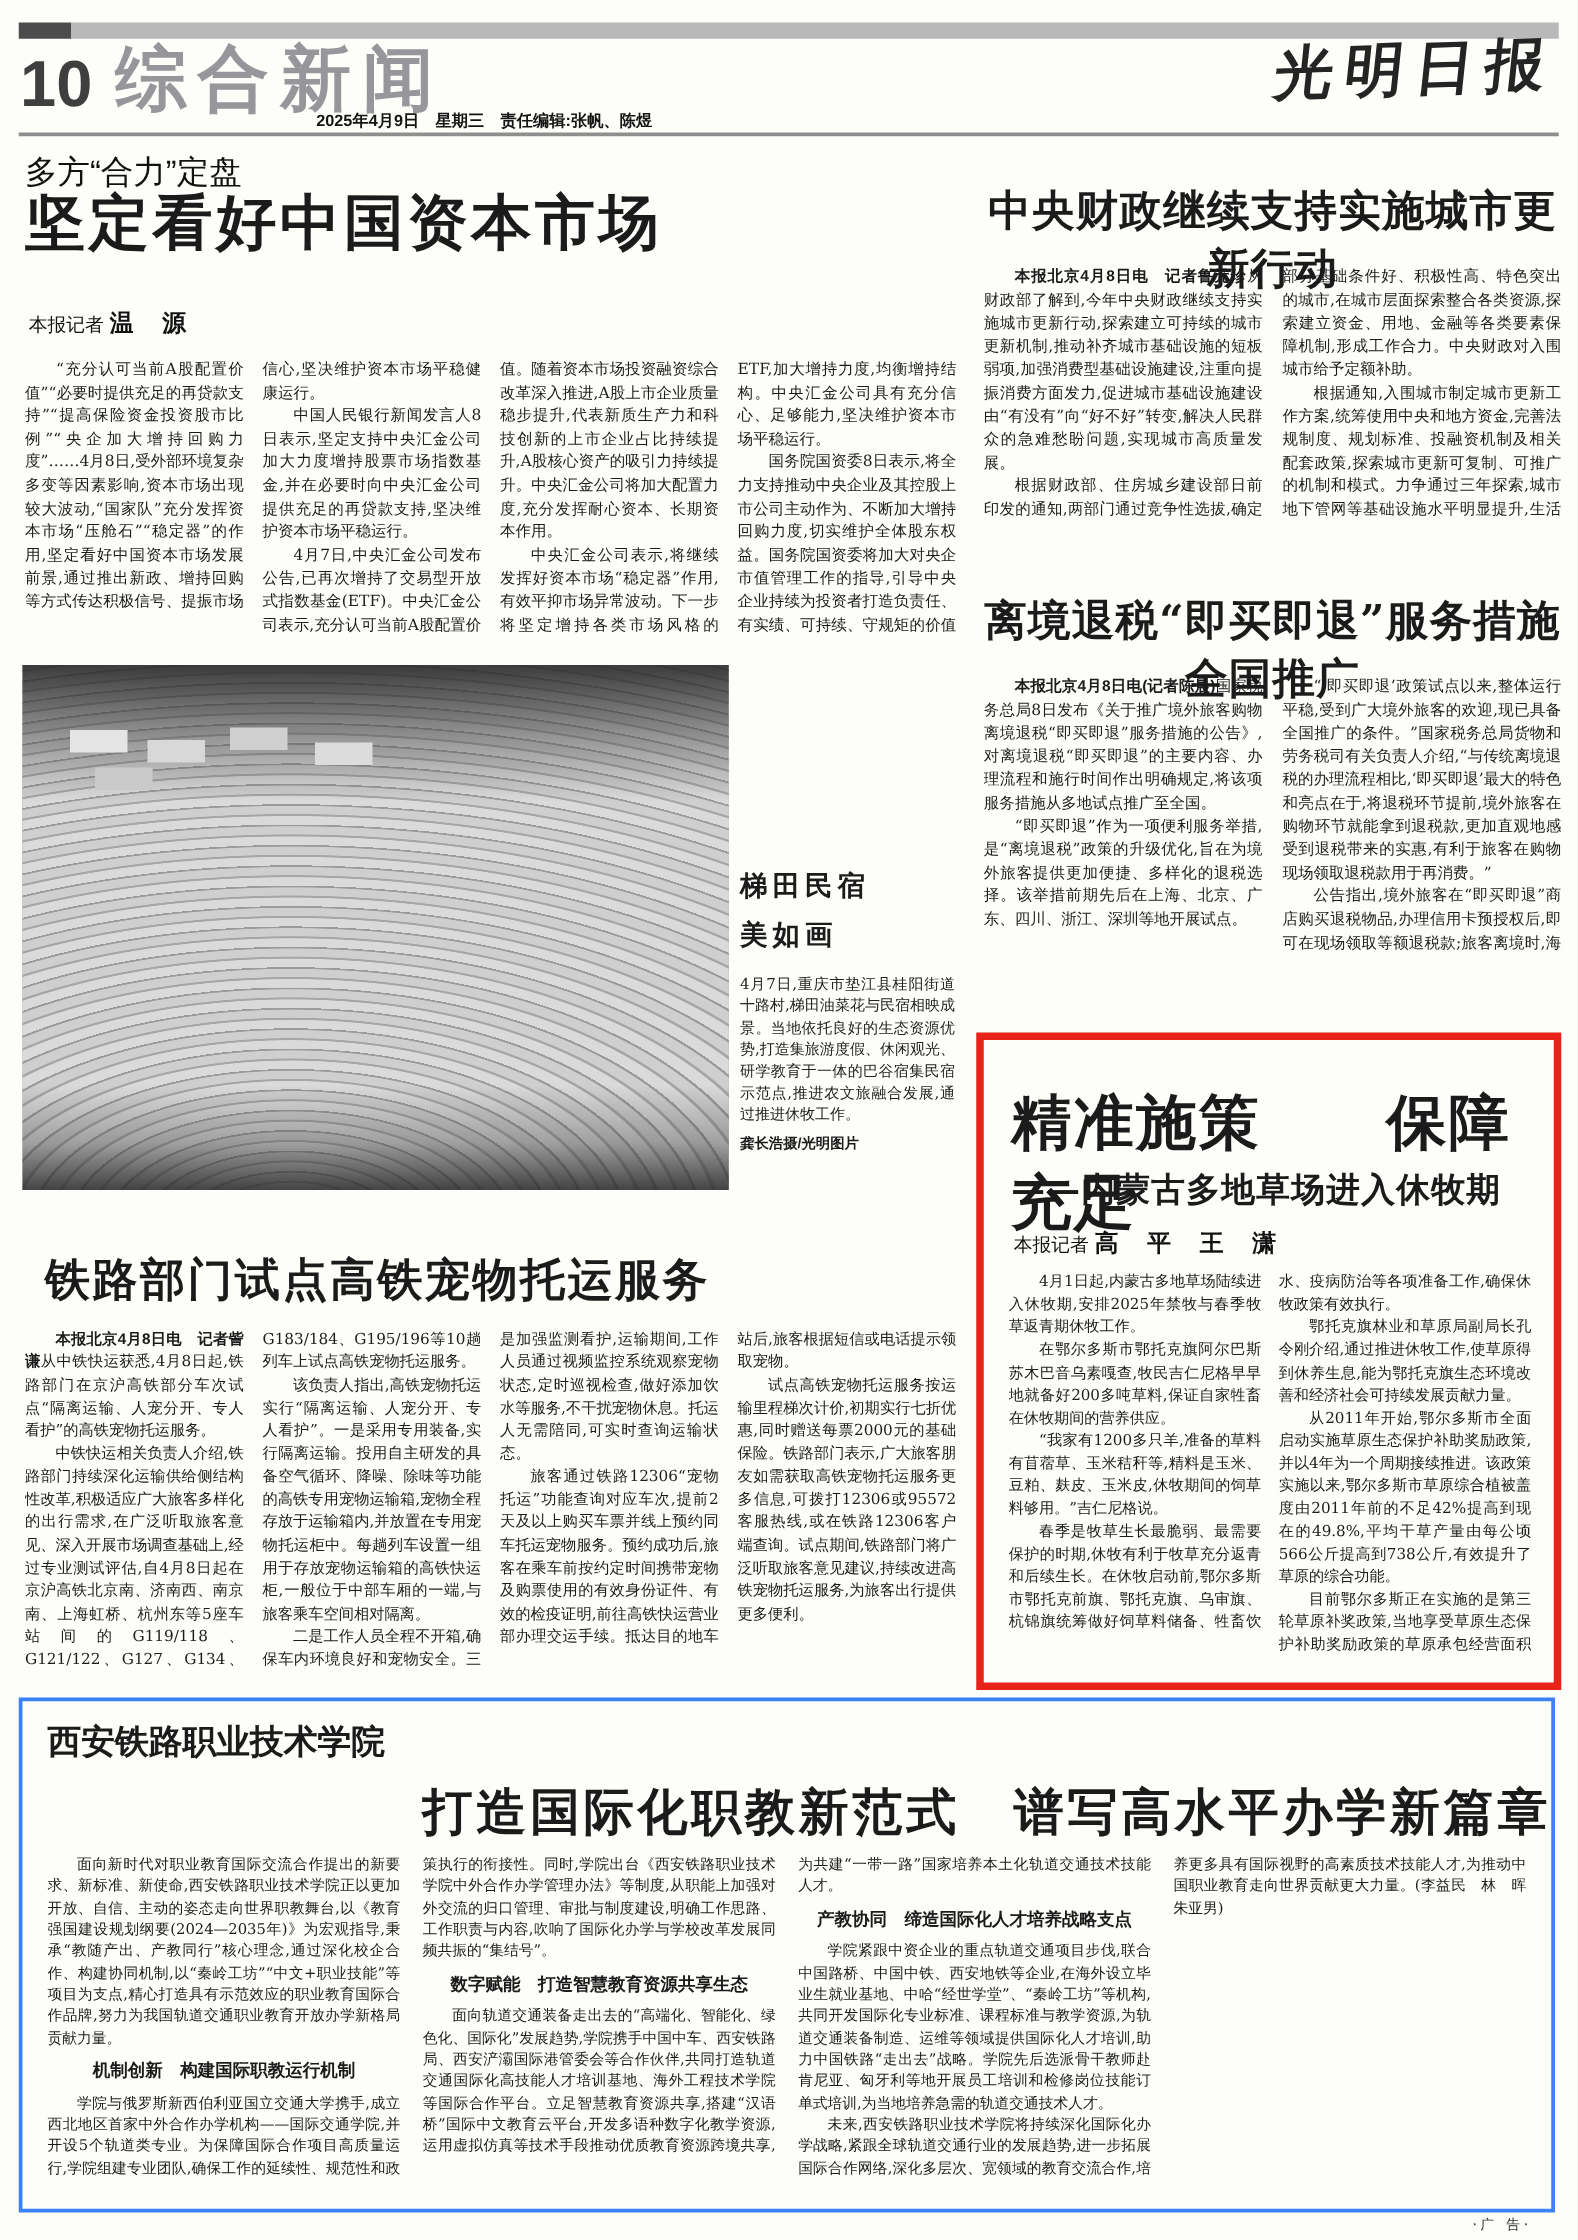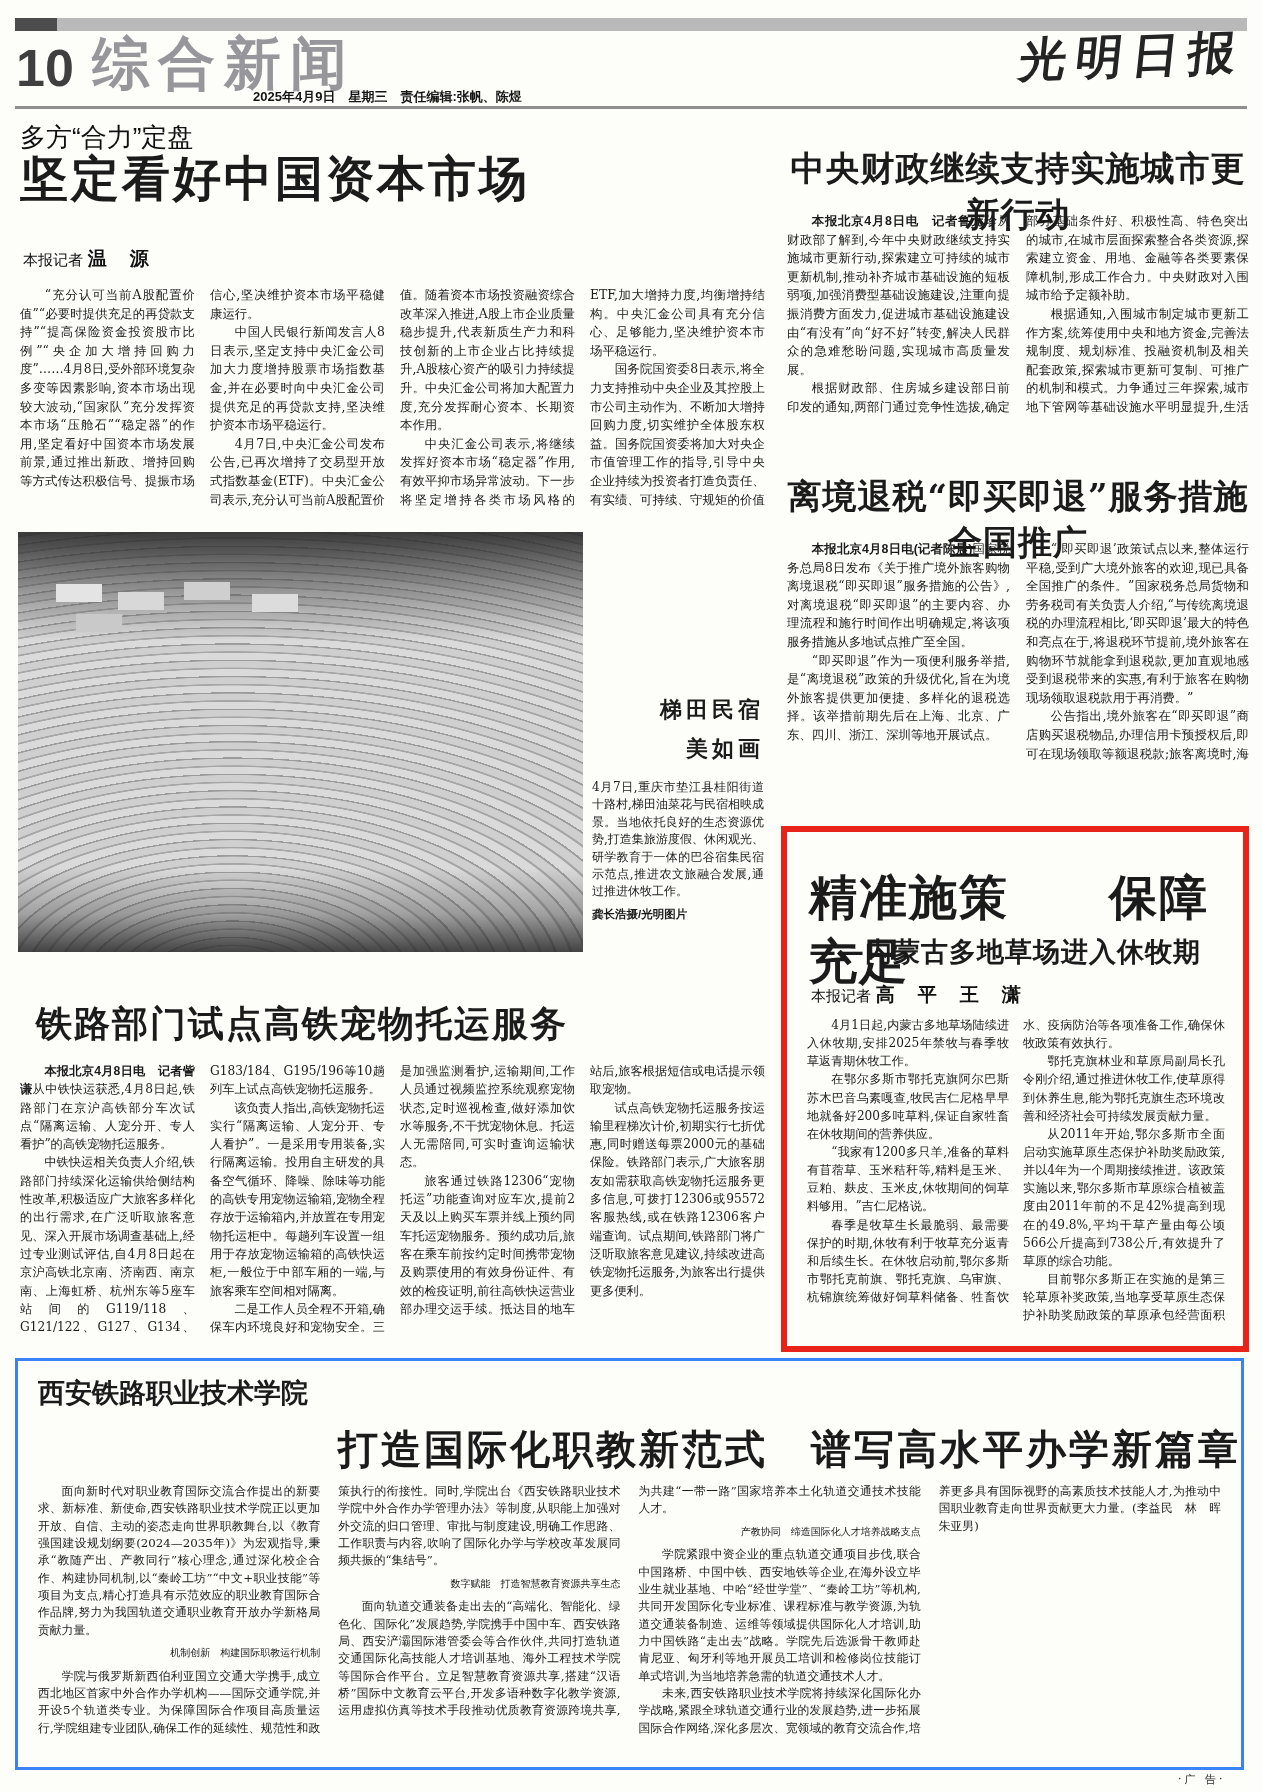--- a/index.html
+++ b/index.html
@@ -17,43 +17,43 @@
   .dateline{left:253px;top:88px;font-family:"Liberation Sans",sans-serif;font-weight:bold;
           font-size:13px;color:#141414;}
   .masthead{right:18px;top:28px;font-weight:bold;font-size:47px;color:#242424;
           letter-spacing:9px;transform:skewX(-8deg) rotate(-2deg);line-height:1.2;}
   .header-rule{left:15px;top:106px;width:1232px;height:3px;background:#8f8f8f;}
 
   
   .body-text{text-align:justify;font-size:12.4px;line-height:1.5;overflow:hidden;column-fill:auto;}
   .body-text p{margin:0;text-indent:2em;}
   .body-text p b{font-family:"Liberation Sans",sans-serif;font-weight:bold;}
-  p.col-subhead{text-indent:0;font-weight:normal;text-align:right;margin:7px 0;
-          font-family:"Liberation Sans",sans-serif;font-size:10px;}
+  p.col-subhead{text-indent:0;font-weight:bold;text-align:center;margin:7px 0;
+          font-family:"Liberation Sans",sans-serif;font-size:14px;}
   .hl{font-weight:bold;font-family:"DejaVu Serif","Liberation Serif",serif;}
 
   
   .cap-kicker{left:20px;top:120px;font-family:"Liberation Sans",sans-serif;font-size:26px;color:#111;}
   .cap-headline{left:20px;top:152px;font-size:48px;letter-spacing:3px;line-height:1.1;}
   .byline{font-size:15px;color:#111;}
   .byline .nm{font-weight:bold;font-size:19px;letter-spacing:2px;}
   .cap-byline{left:23px;top:246px;}
   .cap-body{left:20px;top:286px;width:745px;height:238px;column-count:4;column-gap:15px;}
 
   
   .photo{left:18px;top:532px;width:565px;height:420px;overflow:hidden;
     background:
       linear-gradient(180deg,rgba(38,38,38,.88),rgba(70,70,70,.45) 14%,rgba(0,0,0,0) 26%),
       linear-gradient(0deg,rgba(42,42,42,.85),rgba(66,66,66,.38) 9%,rgba(0,0,0,0) 20%),
       repeating-radial-gradient(ellipse 130% 95% at 38% 108%,#dadada 0 12px,#a6a6a6 13px 15px,#cfcfcf 16px 27px,#9b9b9b 28px 30px),
       linear-gradient(135deg,#7a7a7a,#bfbfbf 52%,#8d8d8d);}
   .photo-buildings{position:absolute;left:38px;top:52px;width:46px;height:18px;background:#e4e4e4;
       box-shadow:62px 8px 0 #d8d8d8,128px -2px 0 #cfcfcf,196px 10px 0 #dcdcdc,20px 30px 0 #c9c9c9;}
   .caption-col{left:592px;top:532px;width:172px;height:420px;}
-  .caption-label{margin-top:158px;text-align:right;font-weight:bold;font-size:22px;
+  .caption-label{margin-top:158px;text-align:left;font-weight:bold;font-size:22px;
       line-height:1.75;letter-spacing:4px;}
   .caption-text{margin-top:12px;font-size:12px;line-height:1.45;text-align:justify;color:#222;}
   .caption-credit{margin-top:6px;font-weight:bold;font-size:11.5px;
       font-family:"Liberation Sans",sans-serif;}
 
   
   .pet-headline{left:36px;top:1000px;font-size:36px;letter-spacing:2px;}
   .pet-body{left:20px;top:1062px;width:745px;height:288px;column-count:4;column-gap:15px;font-size:12.2px;}
 
   

